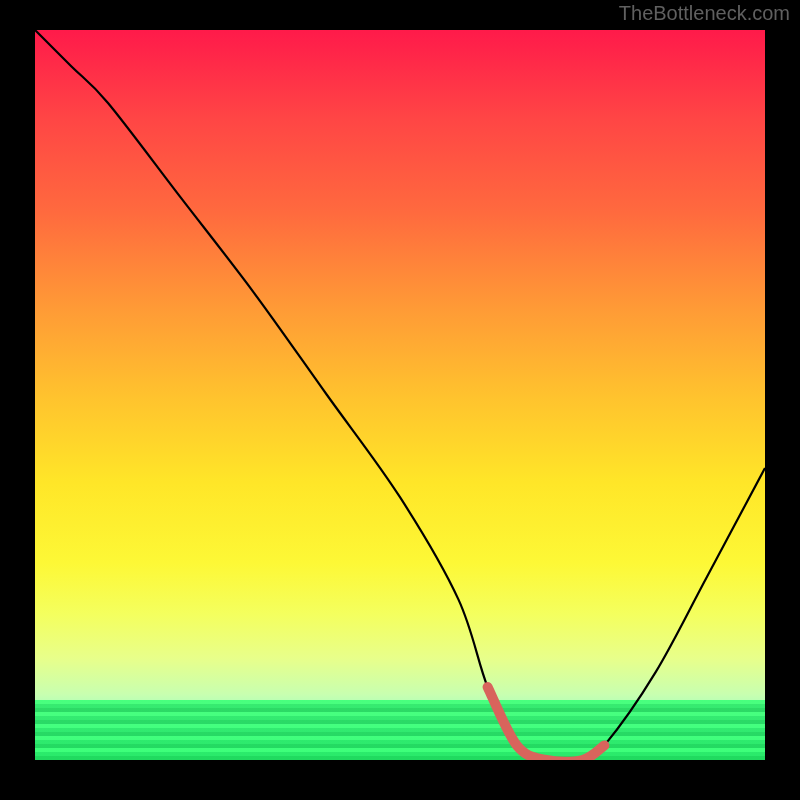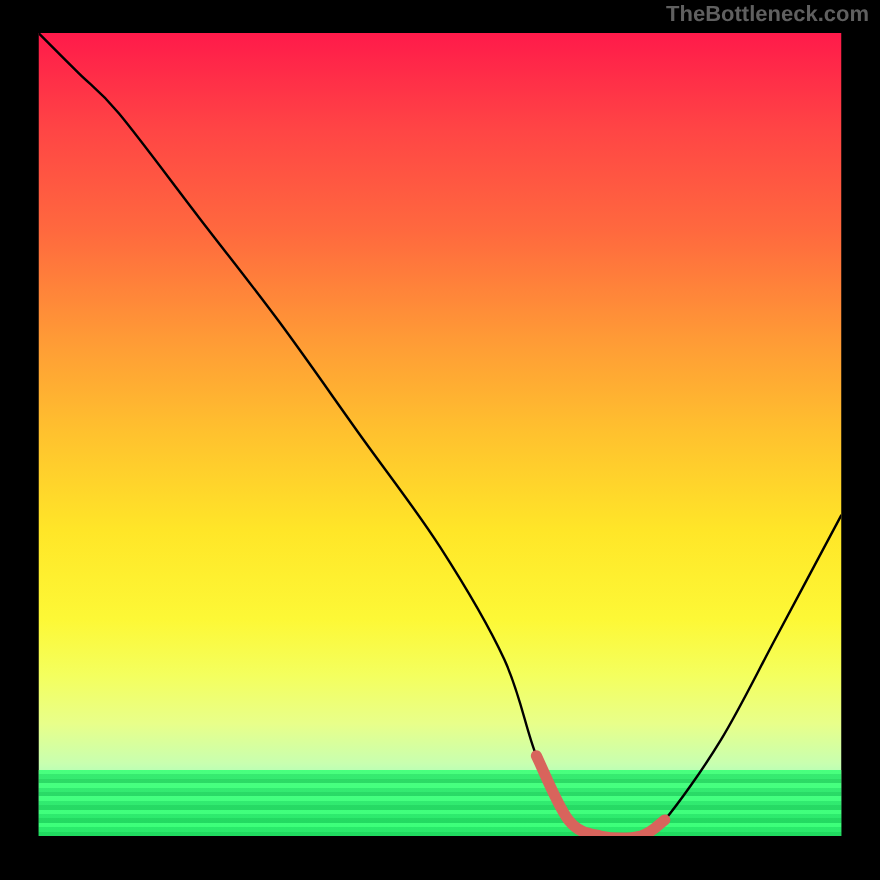--- a/index.html
+++ b/index.html
@@ -10,21 +10,21 @@
     background: #000;
     font-family: Arial, Helvetica, sans-serif;
     position: relative;
   }
   .watermark {
     position: absolute;
     top: 2px;
     right: 10px;
     color: #606060;
     font-size: 20px;
-    font-weight: bold;
+    font-weight: normal;
     z-index: 10;
   }
   .plot-area {
     position: absolute;
     left: 35px;
     top: 30px;
     width: 730px;
     height: 730px;
     overflow: hidden;
   }

